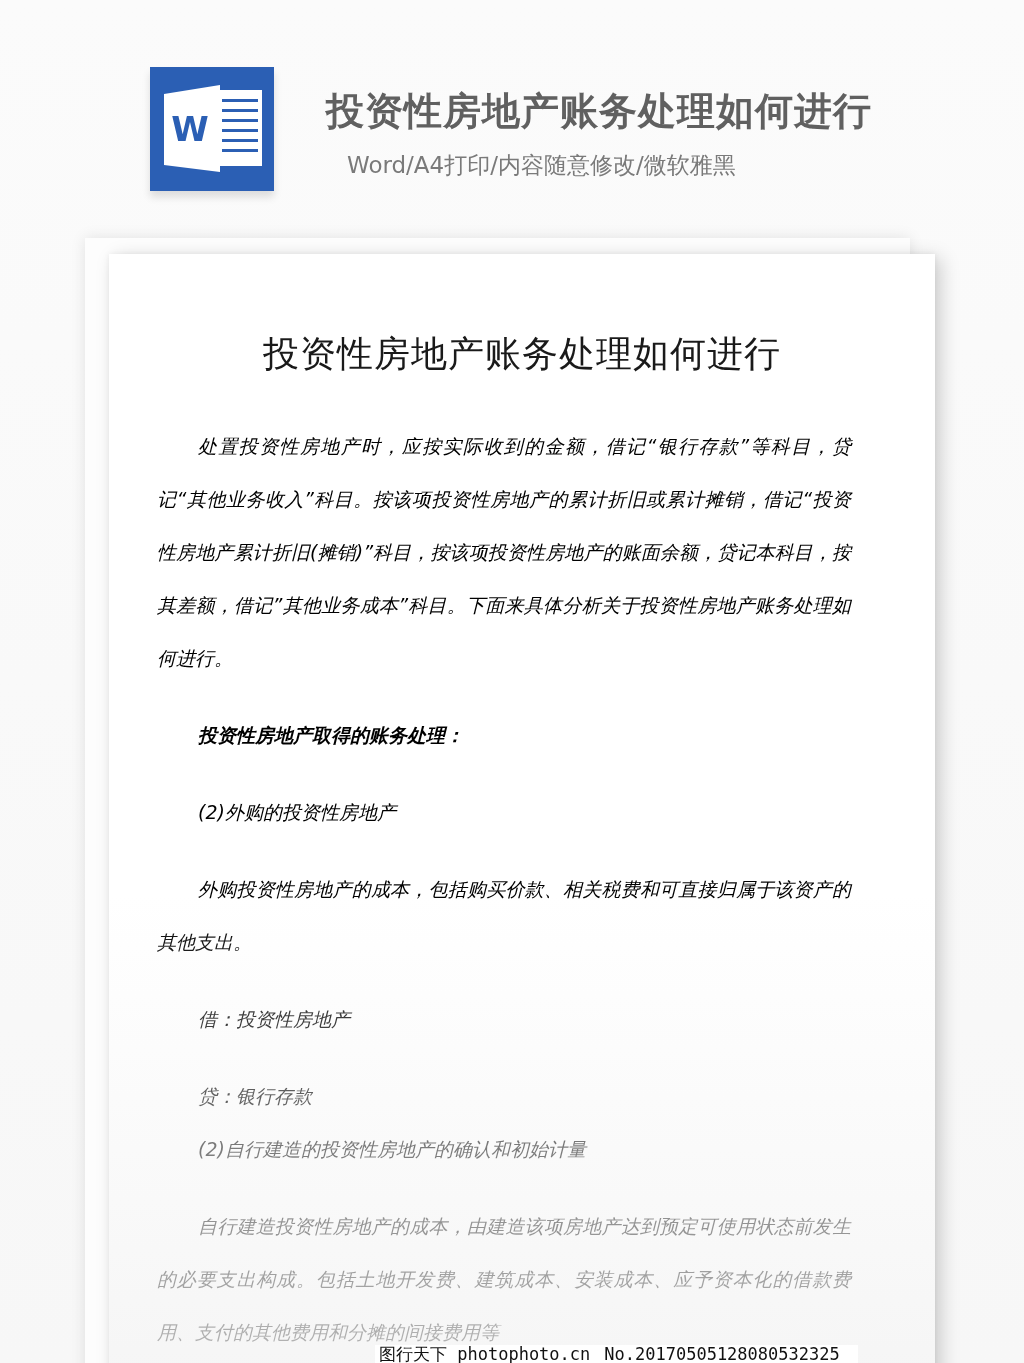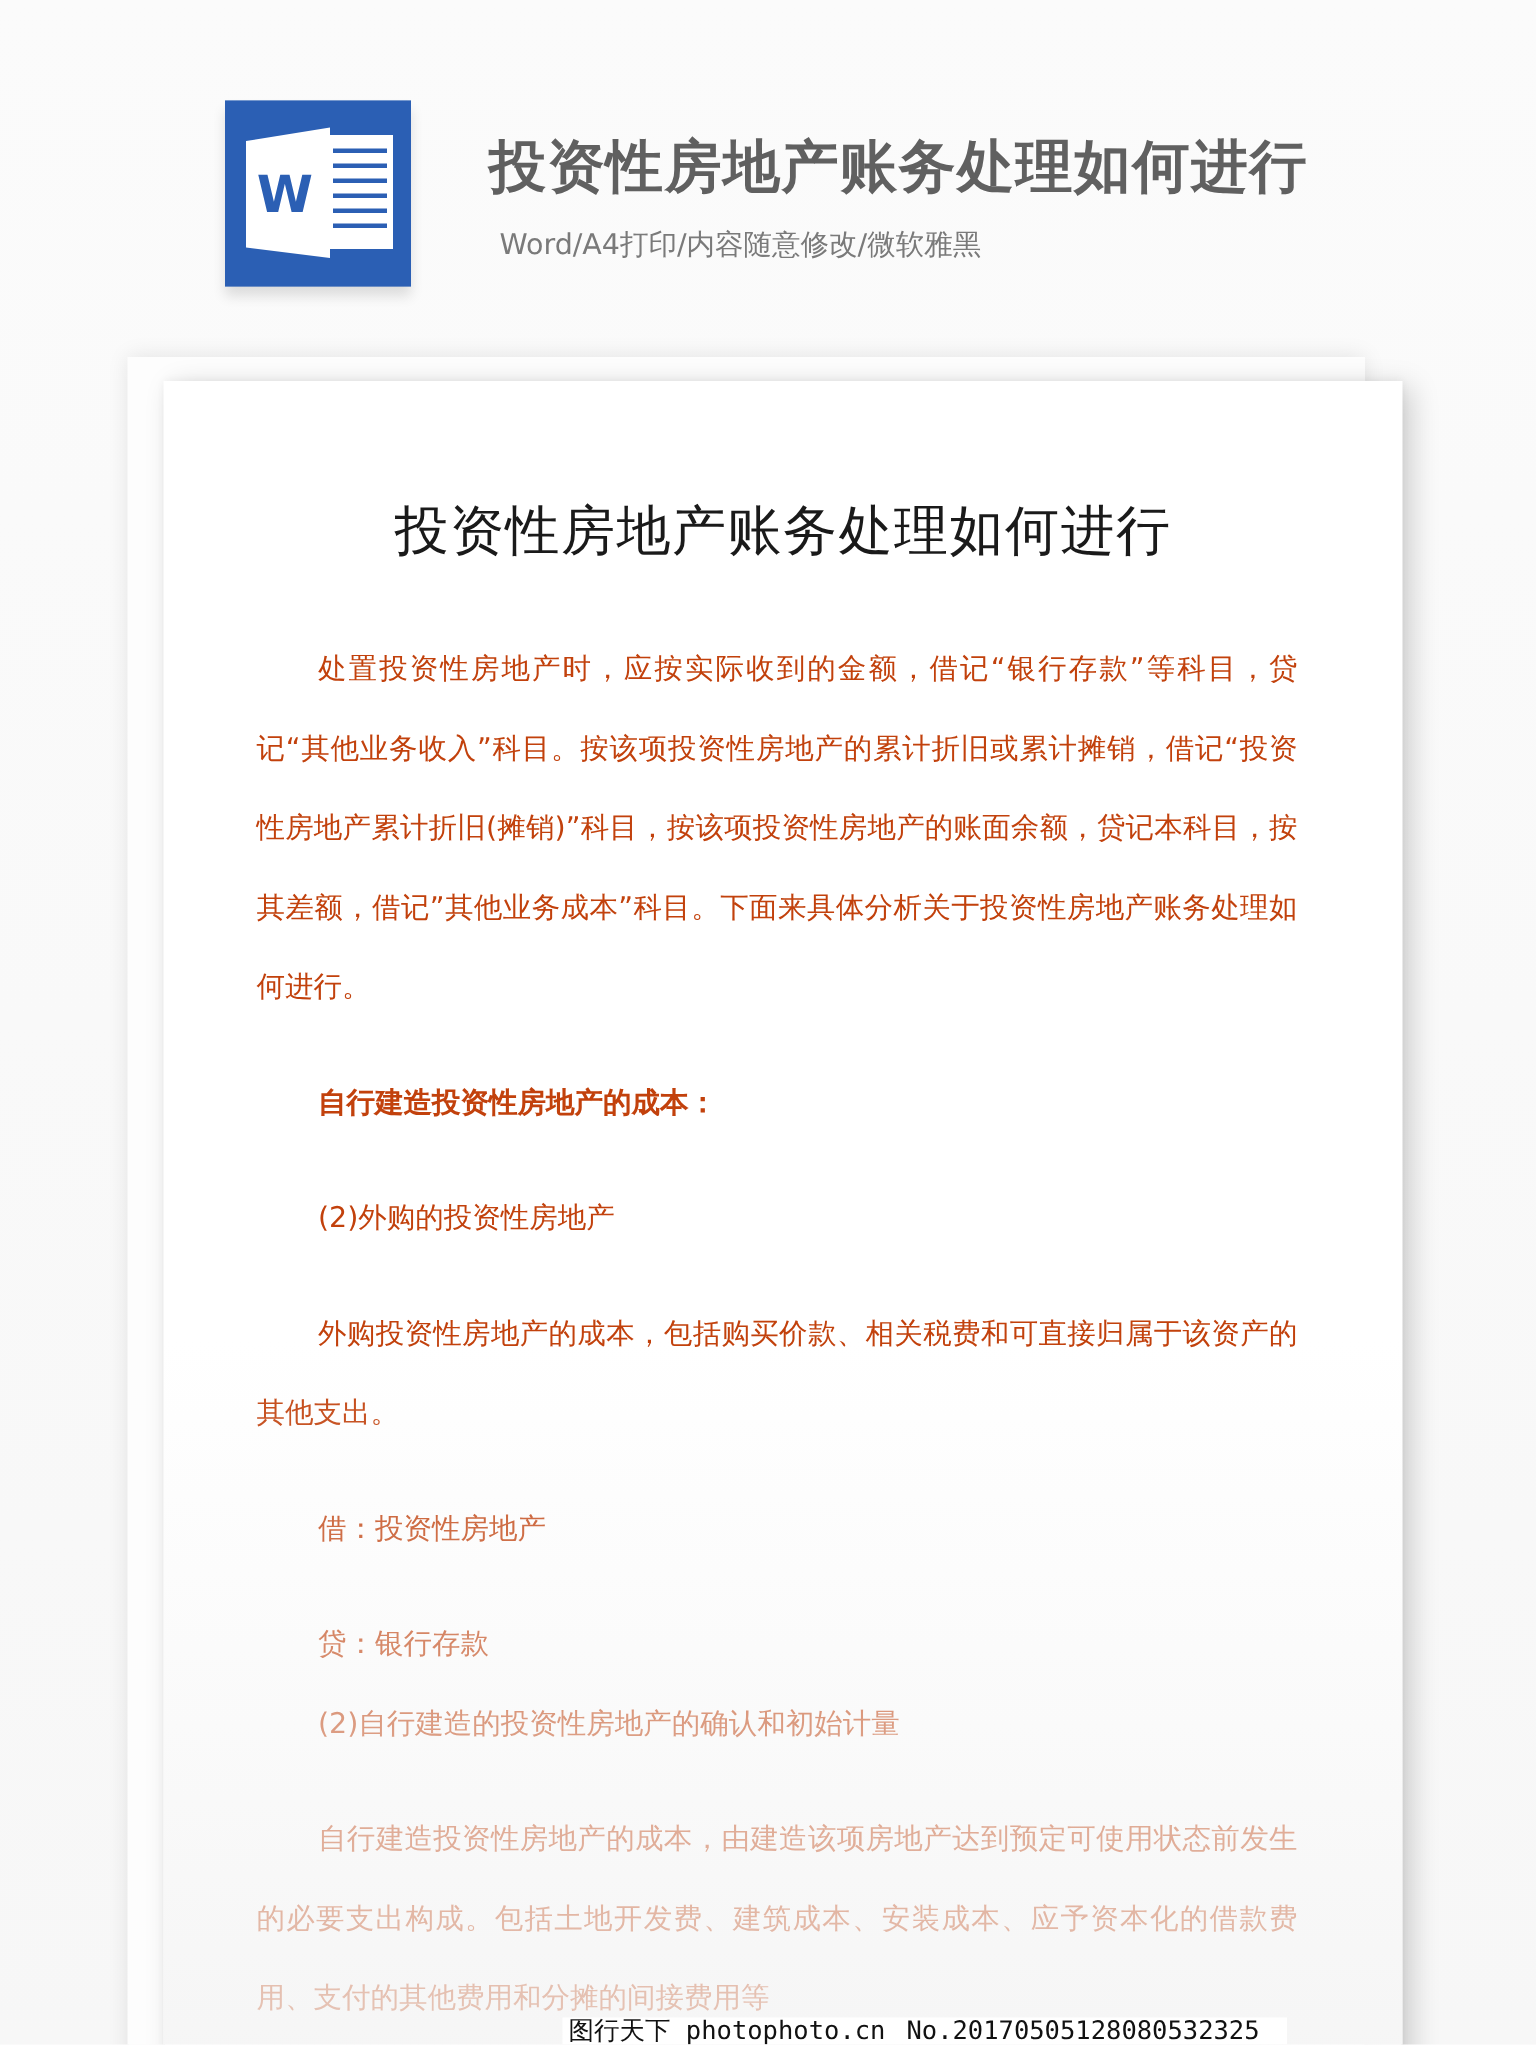--- a/index.html
+++ b/index.html
@@ -17,44 +17,44 @@
     background: #2b5fb4;
     box-shadow: 0 6px 8px rgba(0,0,0,0.12);
   }
   .word-logo svg { width: 124px; height: 124px; display: block; }
   .header-title {
     position: absolute; left: 326px; top: 86px;
     font-size: 38px; font-weight: bold; color: #606060;
     letter-spacing: 1px; white-space: nowrap;
   }
   .header-subtitle {
-    position: absolute; left: 333px; top: 150px;
-    font-size: 19px; color: #7a7a7a; white-space: nowrap;
+    position: absolute; left: 347px; top: 150px;
+    font-size: 23px; color: #7a7a7a; white-space: nowrap;
   }
 
   
   .paper-back {
     position: absolute; left: 85px; top: 238px; width: 825px; height: 1200px;
     background: #fdfdfd;
     box-shadow: 0 0 14px rgba(0,0,0,0.10);
   }
   .paper {
     position: absolute; left: 109px; top: 254px; width: 826px; height: 1200px;
     background: #ffffff;
     box-shadow: 6px 4px 18px rgba(0,0,0,0.18), 0 0 6px rgba(0,0,0,0.06);
     overflow: hidden;
   }
   .doc-title {
     position: absolute; left: 0; top: 76px; width: 826px; text-align: center;
     font-family: "DejaVu Serif", "Liberation Serif", serif;
     font-size: 36px; color: #1a1a1a; letter-spacing: 1px;
   }
   .doc-body {
-    position: absolute; left: 62px; top: 166px; width: 694px;
-    font-size: 19px; color: #c2410c;
+    position: absolute; left: 48px; top: 166px; width: 694px;
+    font-size: 19px; color: #000000; font-style: italic;
   }
   .p { line-height: 53px; text-align: justify; }
   .p.indent { text-indent: 41px; }
   .p.gap { margin-top: 24px; }
   .p.bold { font-weight: bold; }
 
   .fade {
     position: absolute; left: 0; right: 0; top: 640px; bottom: 0;
     background: linear-gradient(rgba(248,248,248,0) 0%, rgba(245,245,245,0.55) 50%, rgba(242,242,242,0.85) 100%);
     pointer-events: none;
@@ -92,21 +92,21 @@
 
   <div class="header-title">投资性房地产账务处理如何进行</div>
   <div class="header-subtitle">Word/A4打印/内容随意修改/微软雅黑</div>
 
   <div class="paper-back"></div>
 
   <div class="paper">
     <div class="doc-title">投资性房地产账务处理如何进行</div>
     <div class="doc-body">
       <p class="p indent">处置投资性房地产时，应按实际收到的金额，借记“银行存款”等科目，贷记“其他业务收入”科目。按该项投资性房地产的累计折旧或累计摊销，借记“投资性房地产累计折旧(摊销)”科目，按该项投资性房地产的账面余额，贷记本科目，按其差额，借记”其他业务成本”科目。下面来具体分析关于投资性房地产账务处理如何进行。</p>
-      <p class="p indent bold gap">自行建造投资性房地产的成本：</p>
+      <p class="p indent bold gap">投资性房地产取得的账务处理：</p>
       <p class="p indent gap">(2)外购的投资性房地产</p>
       <p class="p indent gap">外购投资性房地产的成本，包括购买价款、相关税费和可直接归属于该资产的其他支出。</p>
       <p class="p indent gap">借：投资性房地产</p>
       <p class="p indent gap">贷：银行存款</p>
       <p class="p indent">(2)自行建造的投资性房地产的确认和初始计量</p>
       <p class="p indent gap">自行建造投资性房地产的成本，由建造该项房地产达到预定可使用状态前发生的必要支出构成。包括土地开发费、建筑成本、安装成本、应予资本化的借款费用、支付的其他费用和分摊的间接费用等</p>
     </div>
     <div class="fade"></div>
   </div>
 

